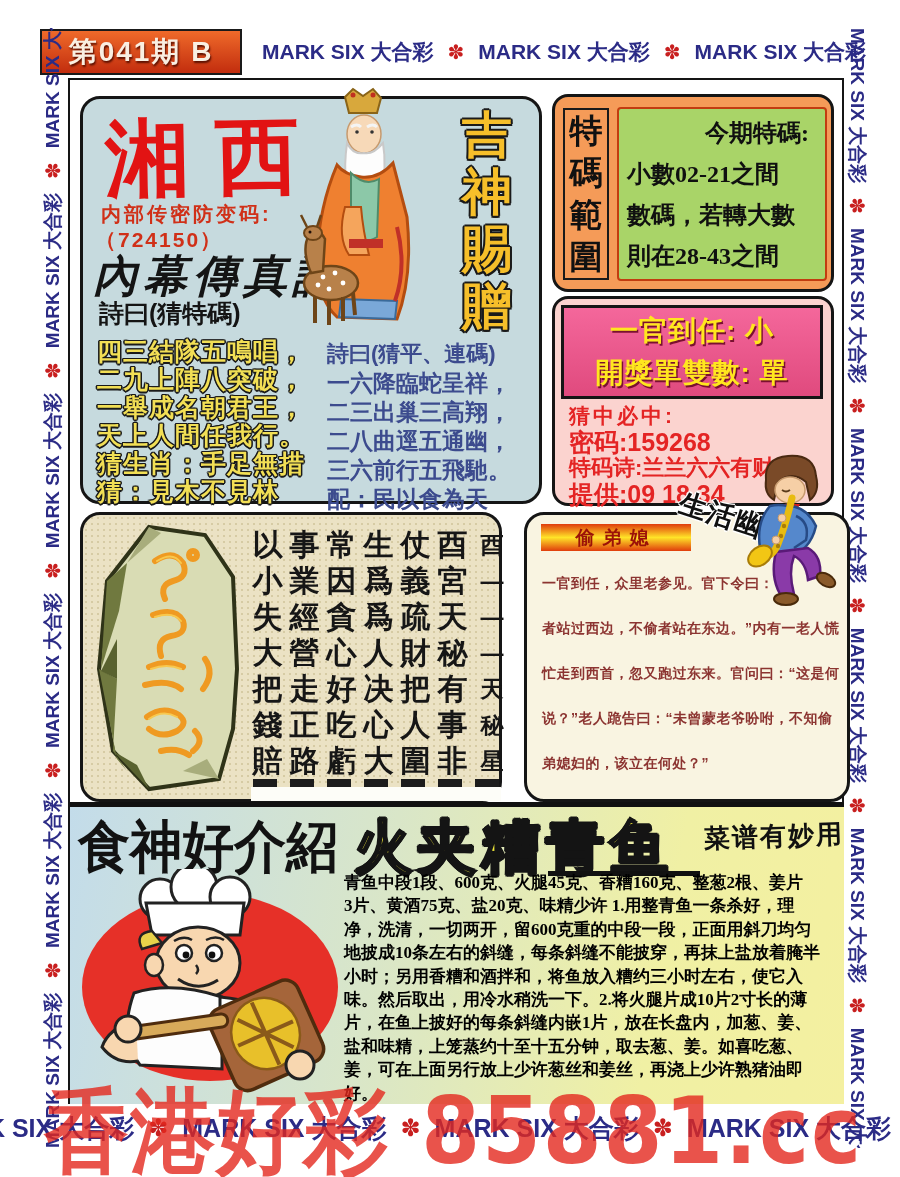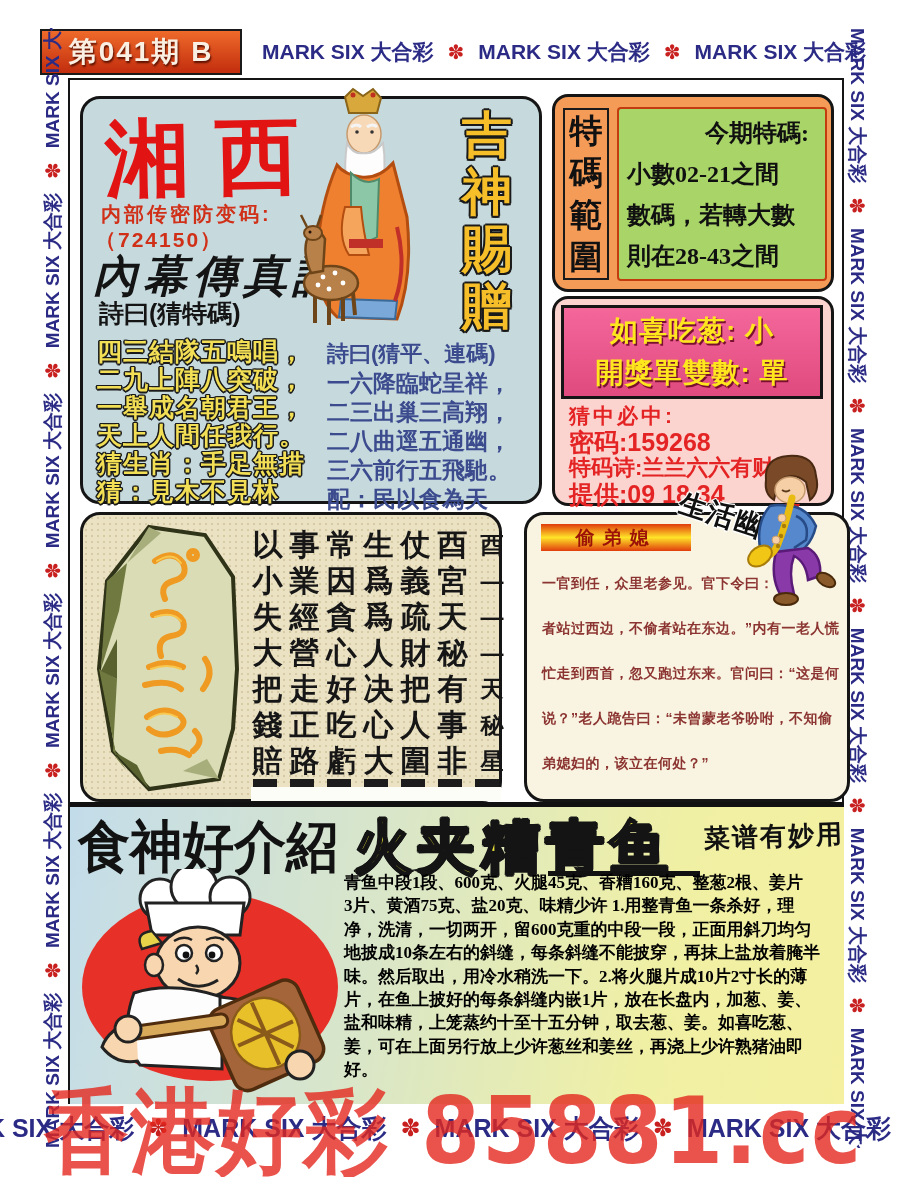--- a/index.html
+++ b/index.html
@@ -252,21 +252,21 @@
       <div>
           <div class="gline">小數02-21之間</div>
           <div class="gline">數碼，若轉大數</div>
           <div class="gline">則在28-43之間</div>
         </div>
     </div>
   </div>
 
   <div id="forecast">
     <div id="size-box">
-      <div>如喜吃葱: 小</div>
+      <div>一官到任: 小</div>
       <div>開獎單雙數: 單</div>
     </div>
     <div id="must-hit">
       <div id="mh1">猜中必中:</div>
       <div id="mh2">密码:159268</div>
       <div id="mh3">特码诗:兰兰六六有财发</div>
       <div id="mh4">提供:09 18 34</div>
     </div>
   </div>
 
@@ -431,20 +431,21 @@
       <rect x="50" y="152" width="106" height="13" rx="6" fill="#d8aa5a" stroke="#4f2c0e" stroke-width="3" transform="rotate(-8 100 158)"></rect>
       <circle cx="56" cy="160" r="13" fill="#f8d7b0" stroke="#222" stroke-width="3"></circle>
       <circle cx="228" cy="196" r="14" fill="#f8d7b0" stroke="#222" stroke-width="3"></circle>
     </svg>
 
     <div id="recipe">
         <div class="rline">青鱼中段1段、600克、火腿45克、香糟160克、整葱2根、姜片</div>
         <div class="rline">3片、黄酒75克、盐20克、味精少许 1.用整青鱼一条杀好，理</div>
         <div class="rline">净，洗清，一切两开，留600克重的中段一段，正面用斜刀均匀</div>
         <div class="rline">地披成10条左右的斜缝，每条斜缝不能披穿，再抹上盐放着腌半</div>
+        <div class="rline">小时；另用香糟和酒拌和，将鱼放入糟约三小时左右，使它入</div>
         <div class="rline">味。然后取出，用冷水稍洗一下。2.将火腿片成10片2寸长的薄</div>
         <div class="rline">片，在鱼上披好的每条斜缝内嵌1片，放在长盘内，加葱、姜、</div>
         <div class="rline">盐和味精，上笼蒸约十至十五分钟，取去葱、姜。如喜吃葱、</div>
         <div class="rline">姜，可在上面另行放上少许葱丝和姜丝，再浇上少许熟猪油即</div>
         <div class="rline">好。</div>
       </div>
   </div>
 
   <div id="watermark">香港好彩 85881.cc</div>
 </div>

